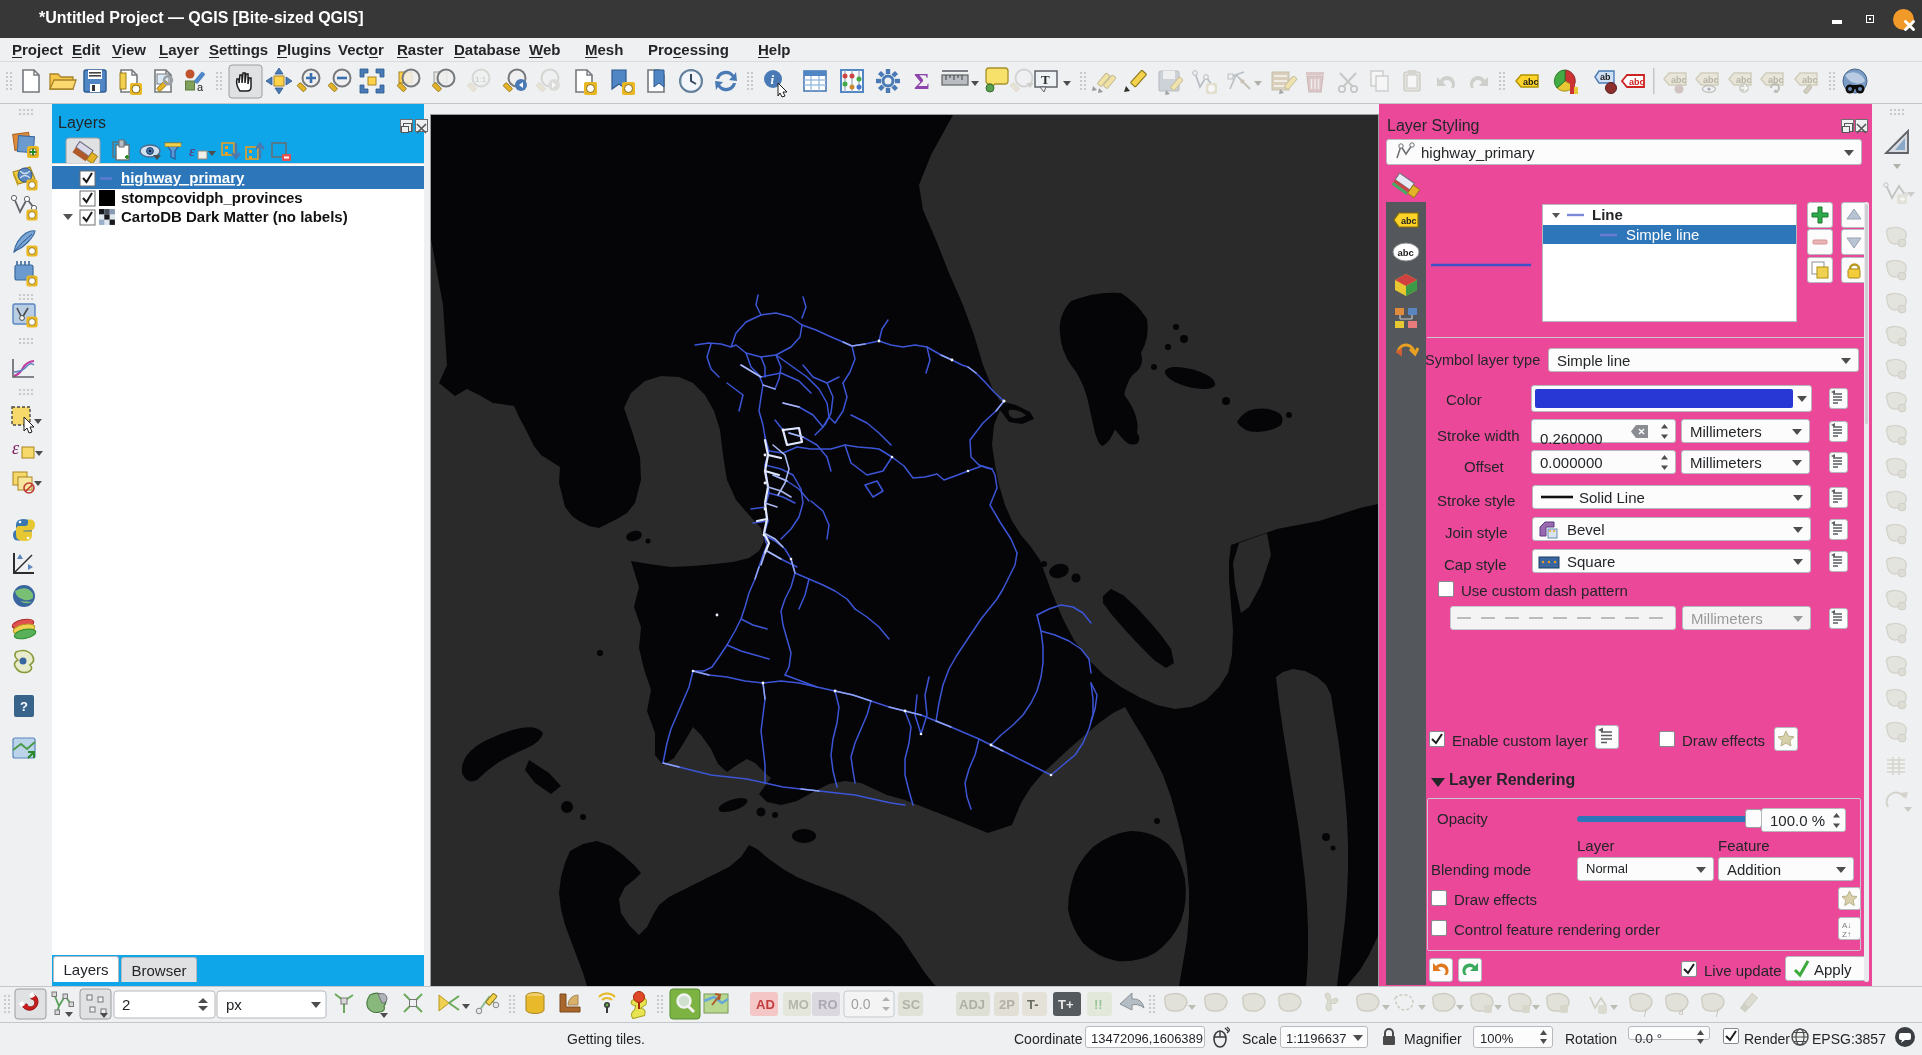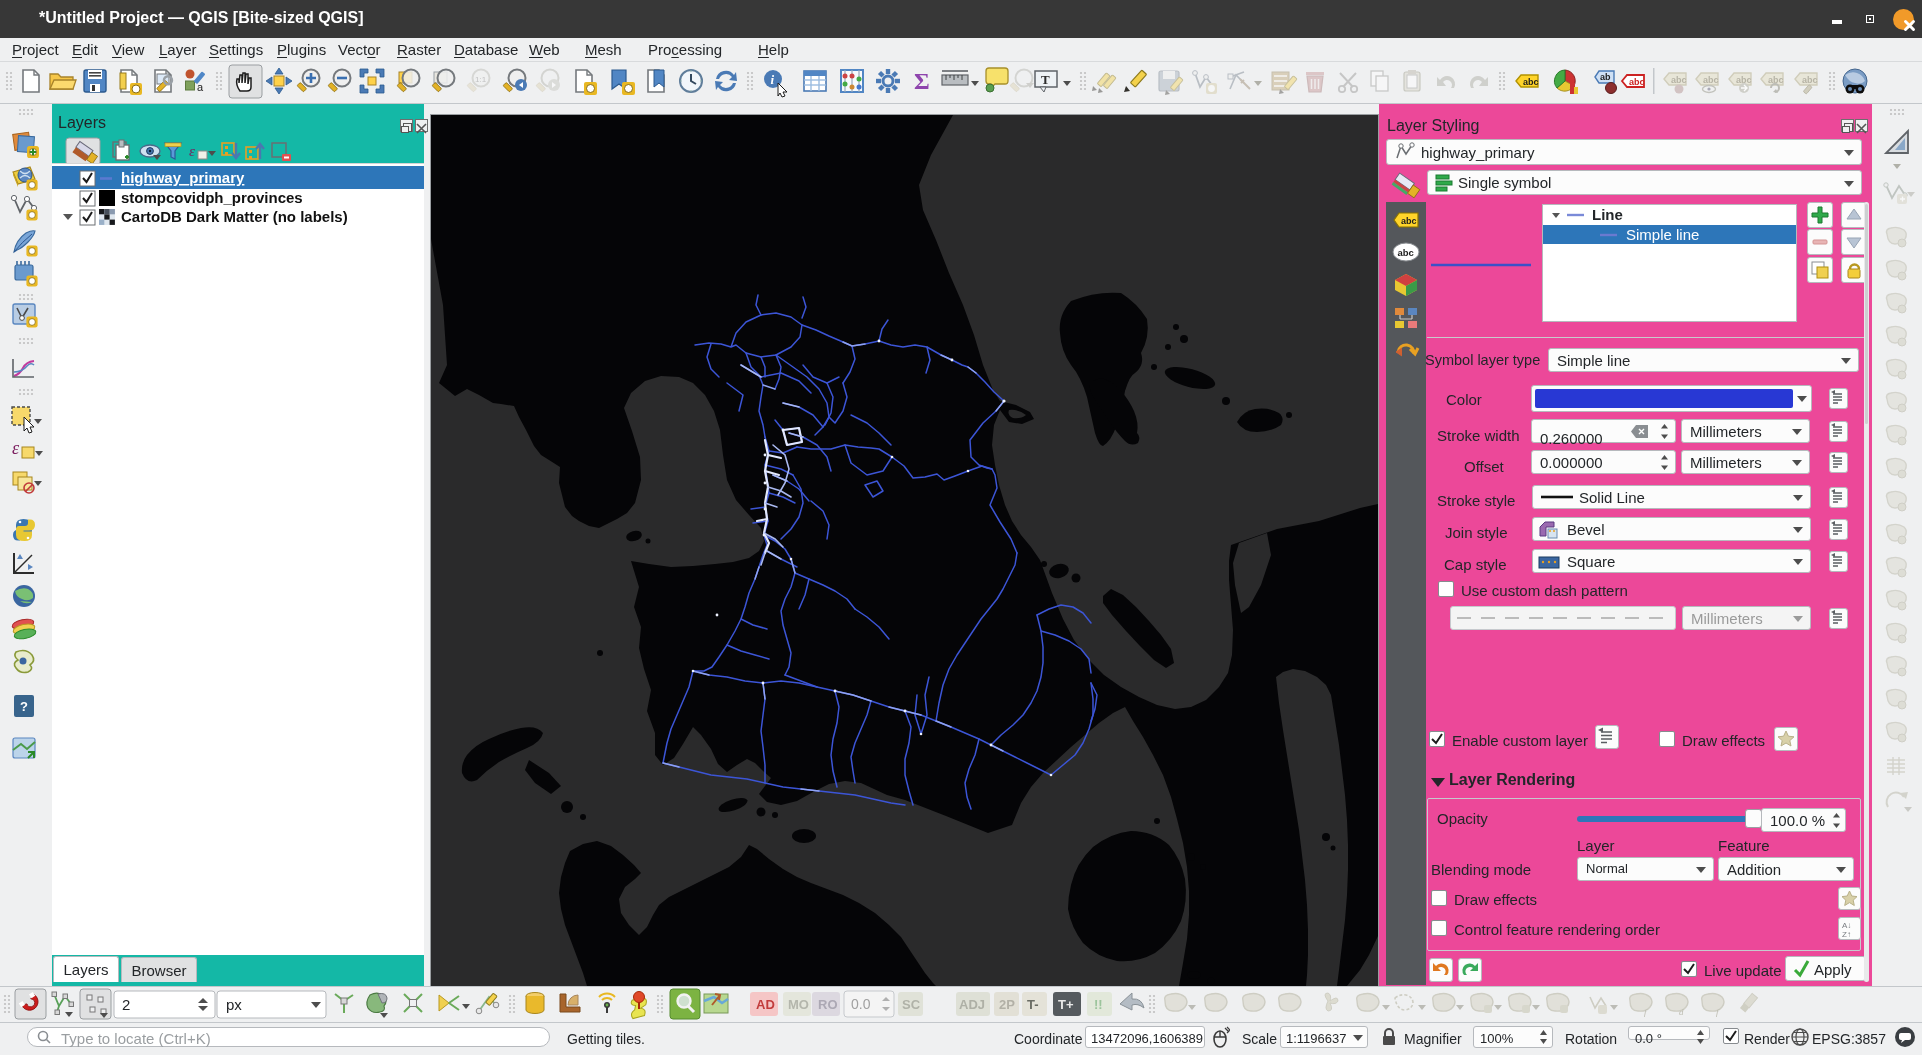--- a/index.html
+++ b/index.html
@@ -8,27 +8,27 @@
 
 #titlebar { position:absolute; left:0; top:0; width:1922px; height:38px; background:#373737; }
 #titlebar .title { position:absolute; left:0; right:0; top:9px; text-align:left; color:#ffffff; font-size:16px; font-weight:bold;margin-left:39px; }
 .winmin { position:absolute; right:80px; top:20px; width:10px; height:3.5px; background:#fff; }
 .winmax { position:absolute; right:48px; top:15px; width:8px; height:8px; border:1.5px solid #fff; background:#373737; }
 .winmax:after { content:""; position:absolute; left:1.5px; top:1.5px; width:2px; height:2px; background:#fff; }
 .winclose { position:absolute; right:8px; top:9px; width:21px; height:21px; border-radius:50%; background:#f19a29; color:#fff; }
 .winclose svg { position:absolute; left:6px; top:6px; }
 
 #menubar { position:absolute; left:0; top:38px; width:1922px; height:24px; background:#eff0f1; font-size:15px; color:#232629; }
-#menubar span { position:absolute; top:3px; }
+#menubar span { position:absolute; top:3px;font-weight:bold; }
 #menubar u { text-decoration:underline; text-underline-offset:2px; }
 
 #toolbar { position:absolute; left:0; top:61px; width:1922px; height:43px; background:#eff0f1; border-top:1px solid #d8dadc; border-bottom:1px solid #c3c7cb; }
 
 #leftstrip { position:absolute; left:0; top:104px; width:52px; height:882px; background:#eff0f1; }
-#layerspanel { position:absolute; left:52px; top:104px; width:372px; height:882px; background:#14b8a6; }
+#layerspanel { position:absolute; left:52px; top:104px; width:372px; height:882px; background:#0ea5e9; }
 #lp-title { position:absolute; left:6px; top:10px; font-size:16px; color:#232629; }
 .dockbtn { position:absolute; top:15px; width:13px; height:13px; border:1px solid #6e6e6e; background:#eff0f1; }
 
 #map { position:absolute; left:430px; top:114px; width:949px; height:873px; background:#2a2a2b; border:1px solid #9a9ea1; }
 
 #stylepanel { position:absolute; left:1379px; top:104px; width:493px; height:882px; background:#ec4899; font-size:15px; color:#232629;}
 #rightstrip { position:absolute; left:1872px; top:104px; width:50px; height:882px; background:#eff0f1; }
 #bottombar { position:absolute; left:0; top:986px; width:1922px; height:36px; background:#eff0f1; border-top:1px solid #c3c7cb; }
 #statusbar { position:absolute; left:0; top:1022px; width:1922px; height:33px; background:#eff0f1; border-top:1px solid #c3c7cb; font-size:14px; color:#232629; }
 .combo { position:absolute; background:#fcfcfc; border:1px solid #b6b9bd; border-radius:3px; }
@@ -835,31 +835,20 @@
       <span style="position:absolute;left:34px;top:4px;font-size:15px">highway_primary</span>
     </div>
     <svg width="36" height="30" style="position:absolute;left:8px;top:66px">
         <g transform="translate(16,14) rotate(35)">
           <rect x="-9" y="-7" width="18" height="8" fill="#e8e8f4" stroke="#6a6a7a"></rect>
           <rect x="-9" y="1" width="18" height="3" fill="#cc4444"></rect>
           <rect x="-9" y="4" width="18" height="3" fill="#44aa66"></rect>
           <rect x="9" y="-5" width="8" height="10" fill="#e3b226" stroke="#8a6d12" stroke-width="0.8"></rect>
         </g>
       </svg>
-    <div class="combo" style="left:48px;top:66px;width:435px;height:25px">
-        <span class="arr"></span>
-      <svg width="26" height="23" style="position:absolute;left:6px;top:1px">
-          <g fill="#2faa4a" stroke="#1a7a30">
-            <rect x="2" y="3" width="13" height="4"></rect>
-            <rect x="2" y="9" width="16" height="4"></rect>
-            <rect x="2" y="15" width="11" height="4"></rect>
-          </g>
-        </svg>
-      <span style="position:absolute;left:30px;top:3px;font-size:15px">Single symbol</span>
-    </div>
     <div style="position:absolute;left:7px;top:98px;width:40px;height:783px;background:#54575b"></div>
     <svg width="40" height="290" style="position:absolute;left:7px;top:98px">
       <g transform="translate(20,18)">
           <path d="M-12,0 L-7,-7 L12,-7 L12,7 L-7,7 Z" fill="#ffd42a" stroke="#8a7200" stroke-width="1.2"></path>
           <text x="-5" y="3.5" font-size="9" font-weight="bold" fill="#1c1c1c" font-family="Liberation Sans">abc</text>
         </g>
       <g transform="translate(20,50)">
           <ellipse cx="0" cy="0" rx="13" ry="9" fill="#fff" stroke="#8a8e92"></ellipse>
           <text x="-8.5" y="3.5" font-size="9.5" font-weight="bold" fill="#1c1c1c" font-family="Liberation Sans">abc</text>
         </g>
@@ -1330,27 +1319,20 @@
       <g transform="translate(1748,16)">
             <g transform="rotate(40)">
               <rect x="-3" y="-10" width="7" height="13" fill="#d8d7ca" stroke="#c6c5b8"></rect>
               <rect x="-3" y="3" width="7" height="6" fill="#c8c7b8"></rect>
             </g>
           </g>
     </g>
   </svg>
   </div>
   <div id="statusbar">
-    <div style="position:absolute;left:27px;top:4px;width:523px;height:20px;background:#fff;border:1px solid #b6b9bd;border-radius:10px">
-      <svg width="16" height="16" style="position:absolute;left:9px;top:2px">
-          <circle cx="6" cy="6" r="4.5" fill="none" stroke="#8a8e92" stroke-width="1.6"></circle>
-          <path d="M9.5,9.5 L13,13" stroke="#8a8e92" stroke-width="1.6"></path>
-        </svg>
-      <span style="position:absolute;left:33px;top:2px;color:#9a9ea1;font-size:15px">Type to locate (Ctrl+K)</span>
-    </div>
     <span class="lbl" style="left:567px;top:8px;font-size:14px">Getting tiles.</span>
     <span class="lbl" style="left:1014px;top:8px;font-size:14px">Coordinate</span>
     <div style="position:absolute;left:1085px;top:3px;width:120px;height:22px;background:#fff;border:1px solid #b6b9bd;border-radius:3px;font-size:13px;padding:4px 0 0 5px;overflow:hidden">13472096,1606389</div>
     <svg width="20" height="22" style="position:absolute;left:1210px;top:3px">
         <g transform="translate(10,11)">
           <ellipse cx="0" cy="2" rx="6" ry="8" fill="none" stroke="#3a3a3a" stroke-width="1.6"></ellipse>
           <path d="M0,-6 L0,0 M-6,0 L6,0" stroke="#3a3a3a" stroke-width="1.4"></path>
           <path d="M5,-9 L9,-5 M7,-10 L10,-7 L7,-4" stroke="#3a3a3a" stroke-width="1.2" fill="none"></path>
         </g>
       </svg>

